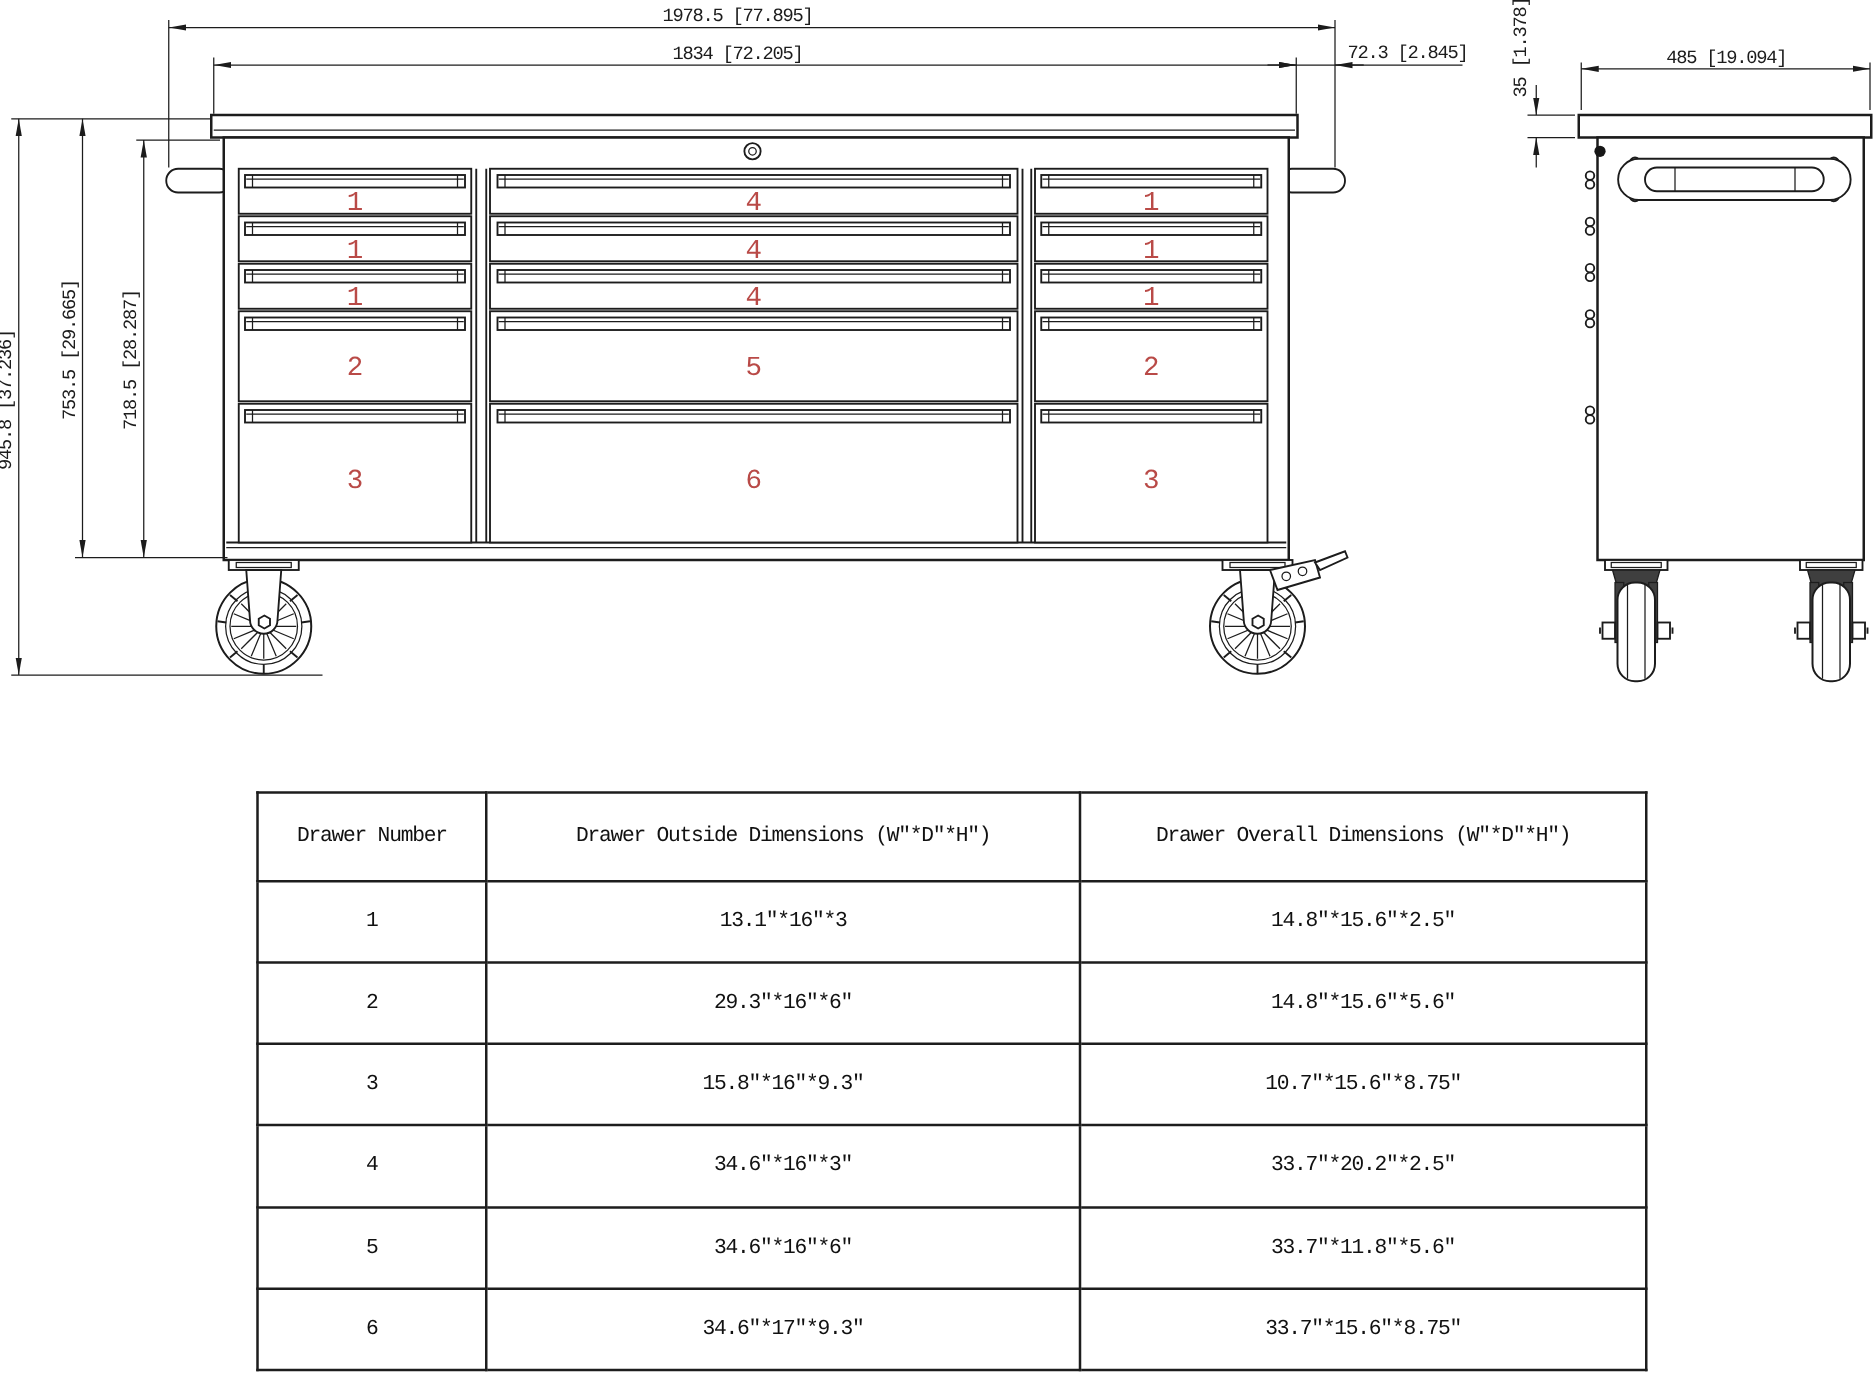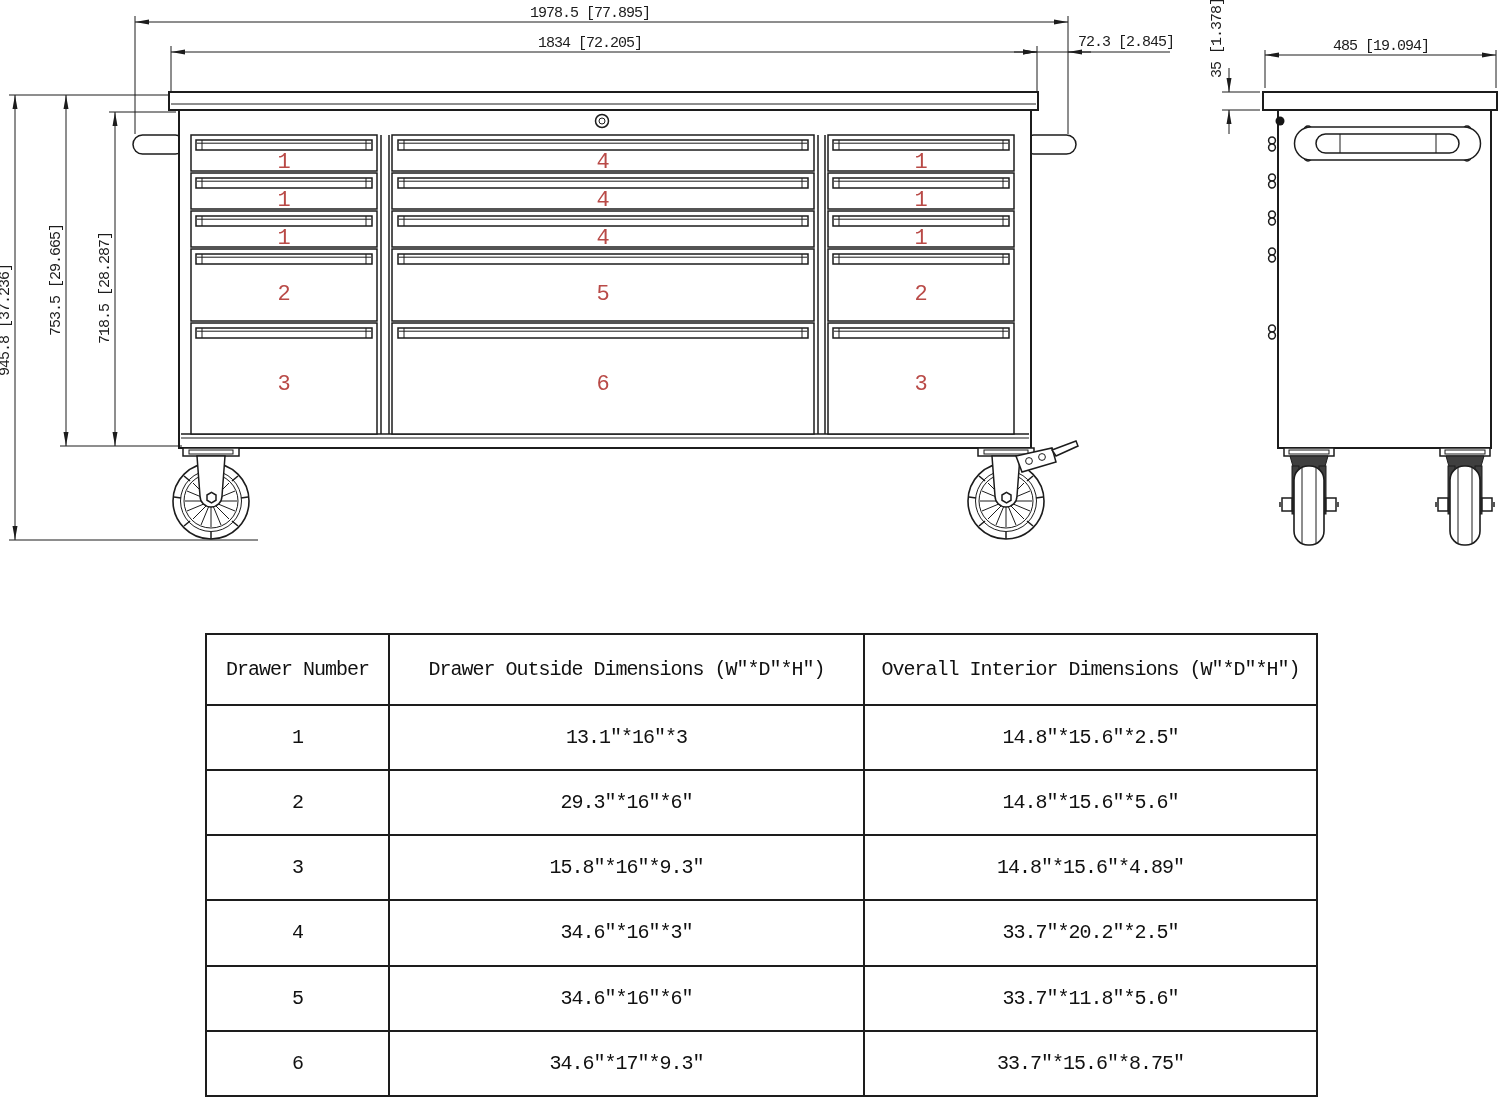--- a/index.html
+++ b/index.html
@@ -13,21 +13,21 @@
   .s2   { stroke:var(--line); stroke-width:2; fill:#fff; }
   .s15  { stroke:var(--line); stroke-width:1.5; fill:none; }
   .f    { stroke:var(--line); stroke-width:1.5; fill:#fff; }
   .w    { stroke:var(--line); stroke-width:1.6; fill:#fff; }
   .dk   { fill:#3f3f3f; stroke:var(--line); stroke-width:1; }
   .blk  { fill:#161616; stroke:none; }
   .mk   { fill:var(--line); }
   
   #spec { position:absolute; left:205px; top:633px; width:1113px; height:464px;
           border-collapse:collapse; table-layout:fixed; color:#111; }
-  #spec td, #spec th { border:2px solid #1d1d1d; font-weight:normal; font-size:20px;
+  #spec td, #spec th { border:2px solid #1d1d1d; font-weight:normal; font-size:17px;
           text-align:center; vertical-align:middle; padding:0 4px; letter-spacing:-1px; }
   #spec .title-row th { font-size:18px; height:60px; }
   #spec .head-row td { height:60px; }
   #spec .data-row td { height:55px; }
 </style>
 </head>
 <body>
 
 <div id="stage">
 
@@ -313,36 +313,36 @@
     </g>
   </g>
 </svg>
 
 
 <table id="spec">
   <tbody>
     <tr class="head-row">
       <td style="width:173px">Drawer Number</td>
       <td style="width:465px">Drawer Outside Dimensions (W″*D″*H″)</td>
-      <td>Overall Interior Dimensions (W″*D″*H″)</td>
+      <td>Drawer Overall Dimensions (W″*D″*H″)</td>
     </tr>
     <tr class="data-row">
       <td>1</td>
       <td>13.1″*16″*3</td>
       <td>14.8″*15.6″*2.5″</td>
     </tr>
     <tr class="data-row">
       <td>2</td>
       <td>29.3″*16″*6″</td>
       <td>14.8″*15.6″*5.6″</td>
     </tr>
     <tr class="data-row">
       <td>3</td>
       <td>15.8″*16″*9.3″</td>
-      <td>14.8″*15.6″*4.89″</td>
+      <td>10.7″*15.6″*8.75″</td>
     </tr>
     <tr class="data-row">
       <td>4</td>
       <td>34.6″*16″*3″</td>
       <td>33.7″*20.2″*2.5″</td>
     </tr>
     <tr class="data-row">
       <td>5</td>
       <td>34.6″*16″*6″</td>
       <td>33.7″*11.8″*5.6″</td>

